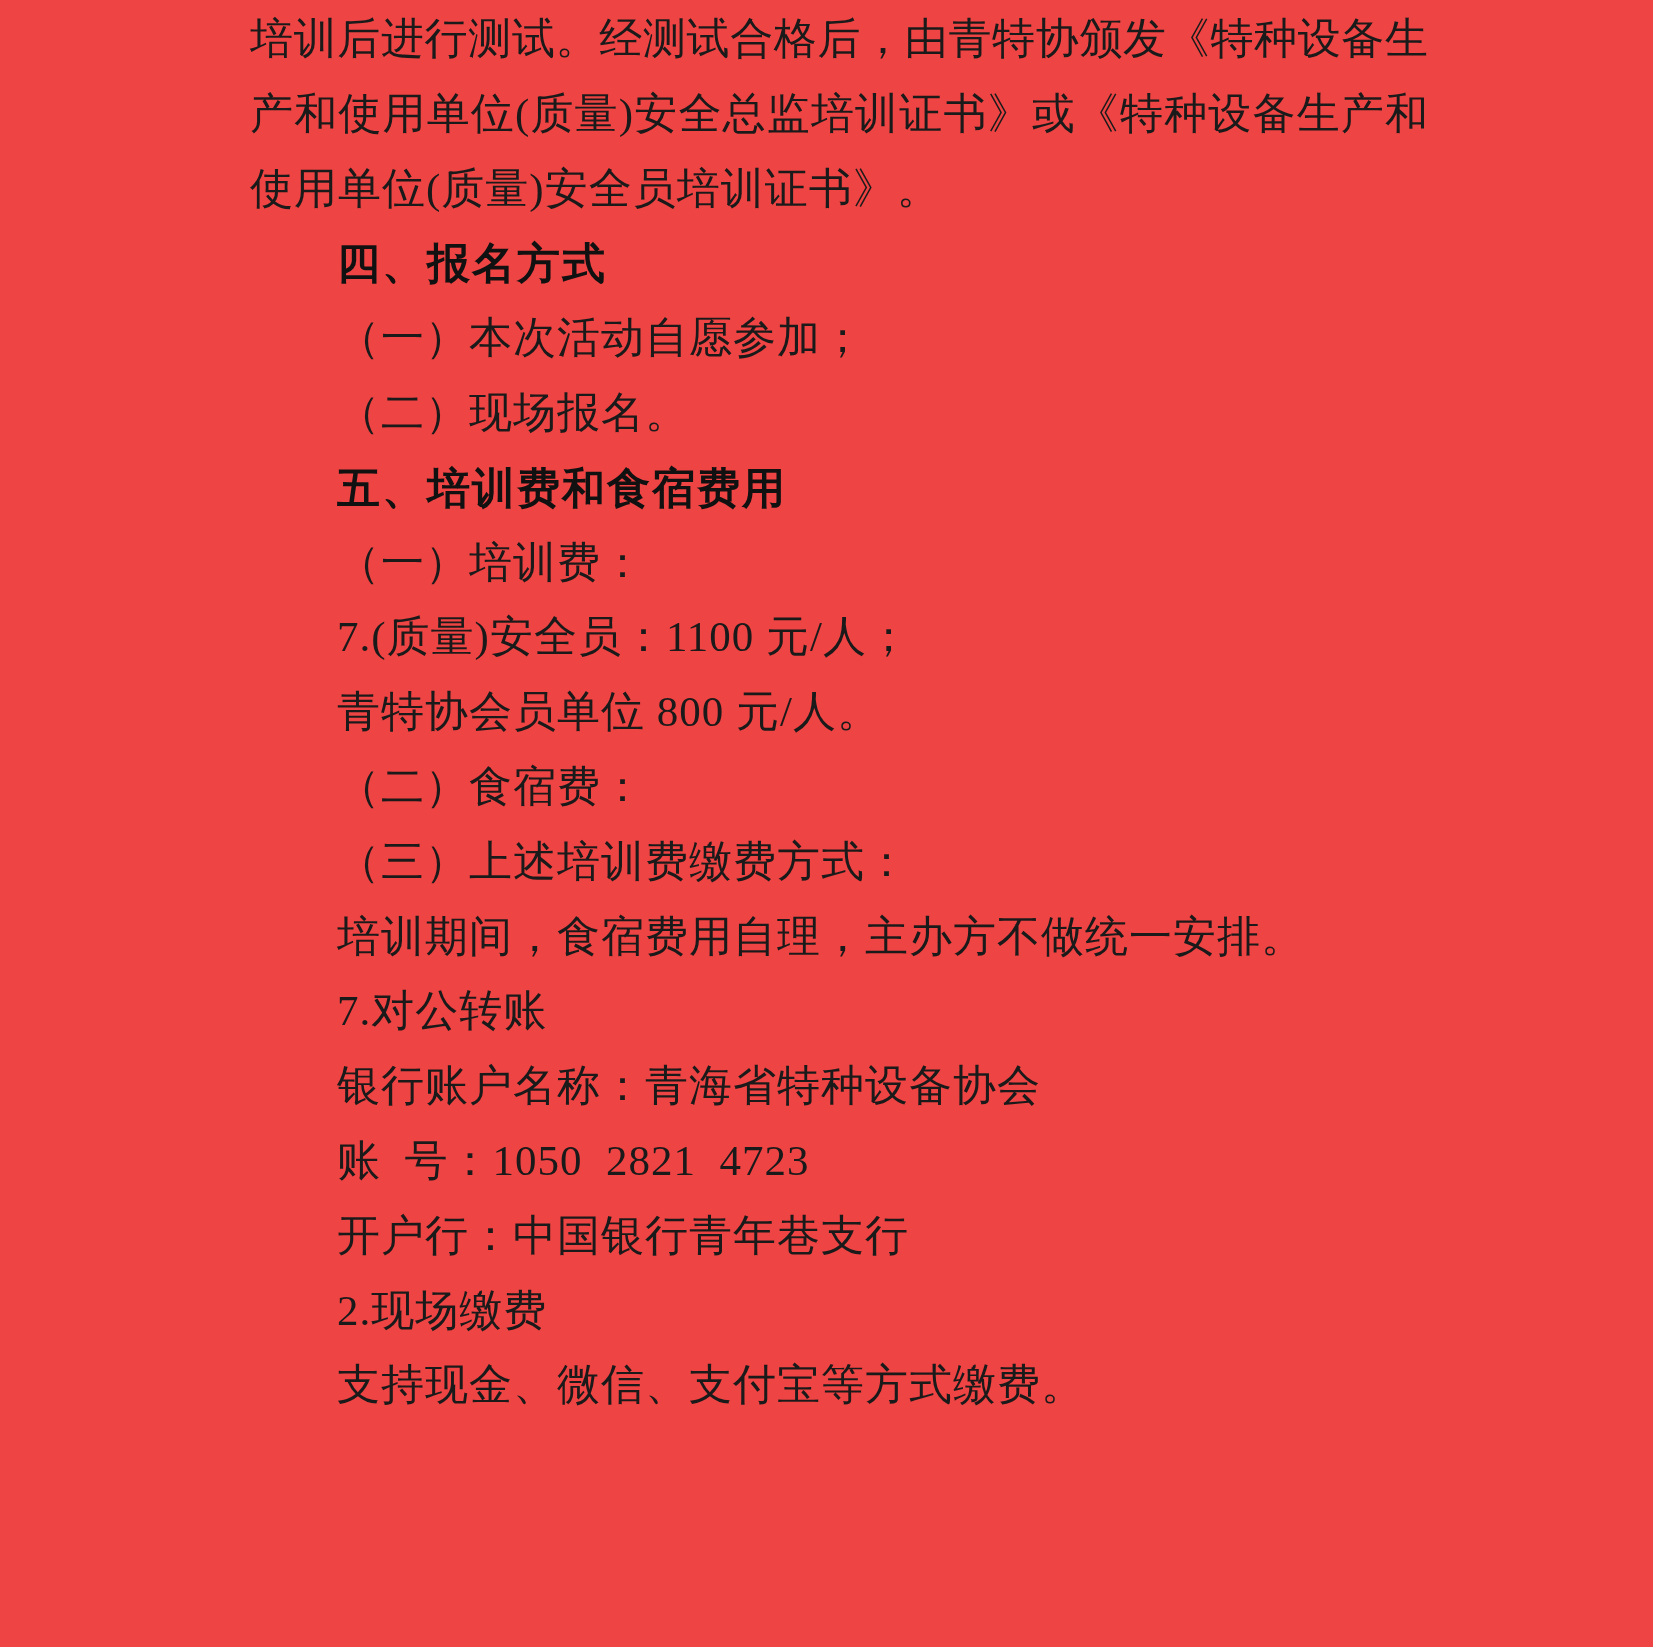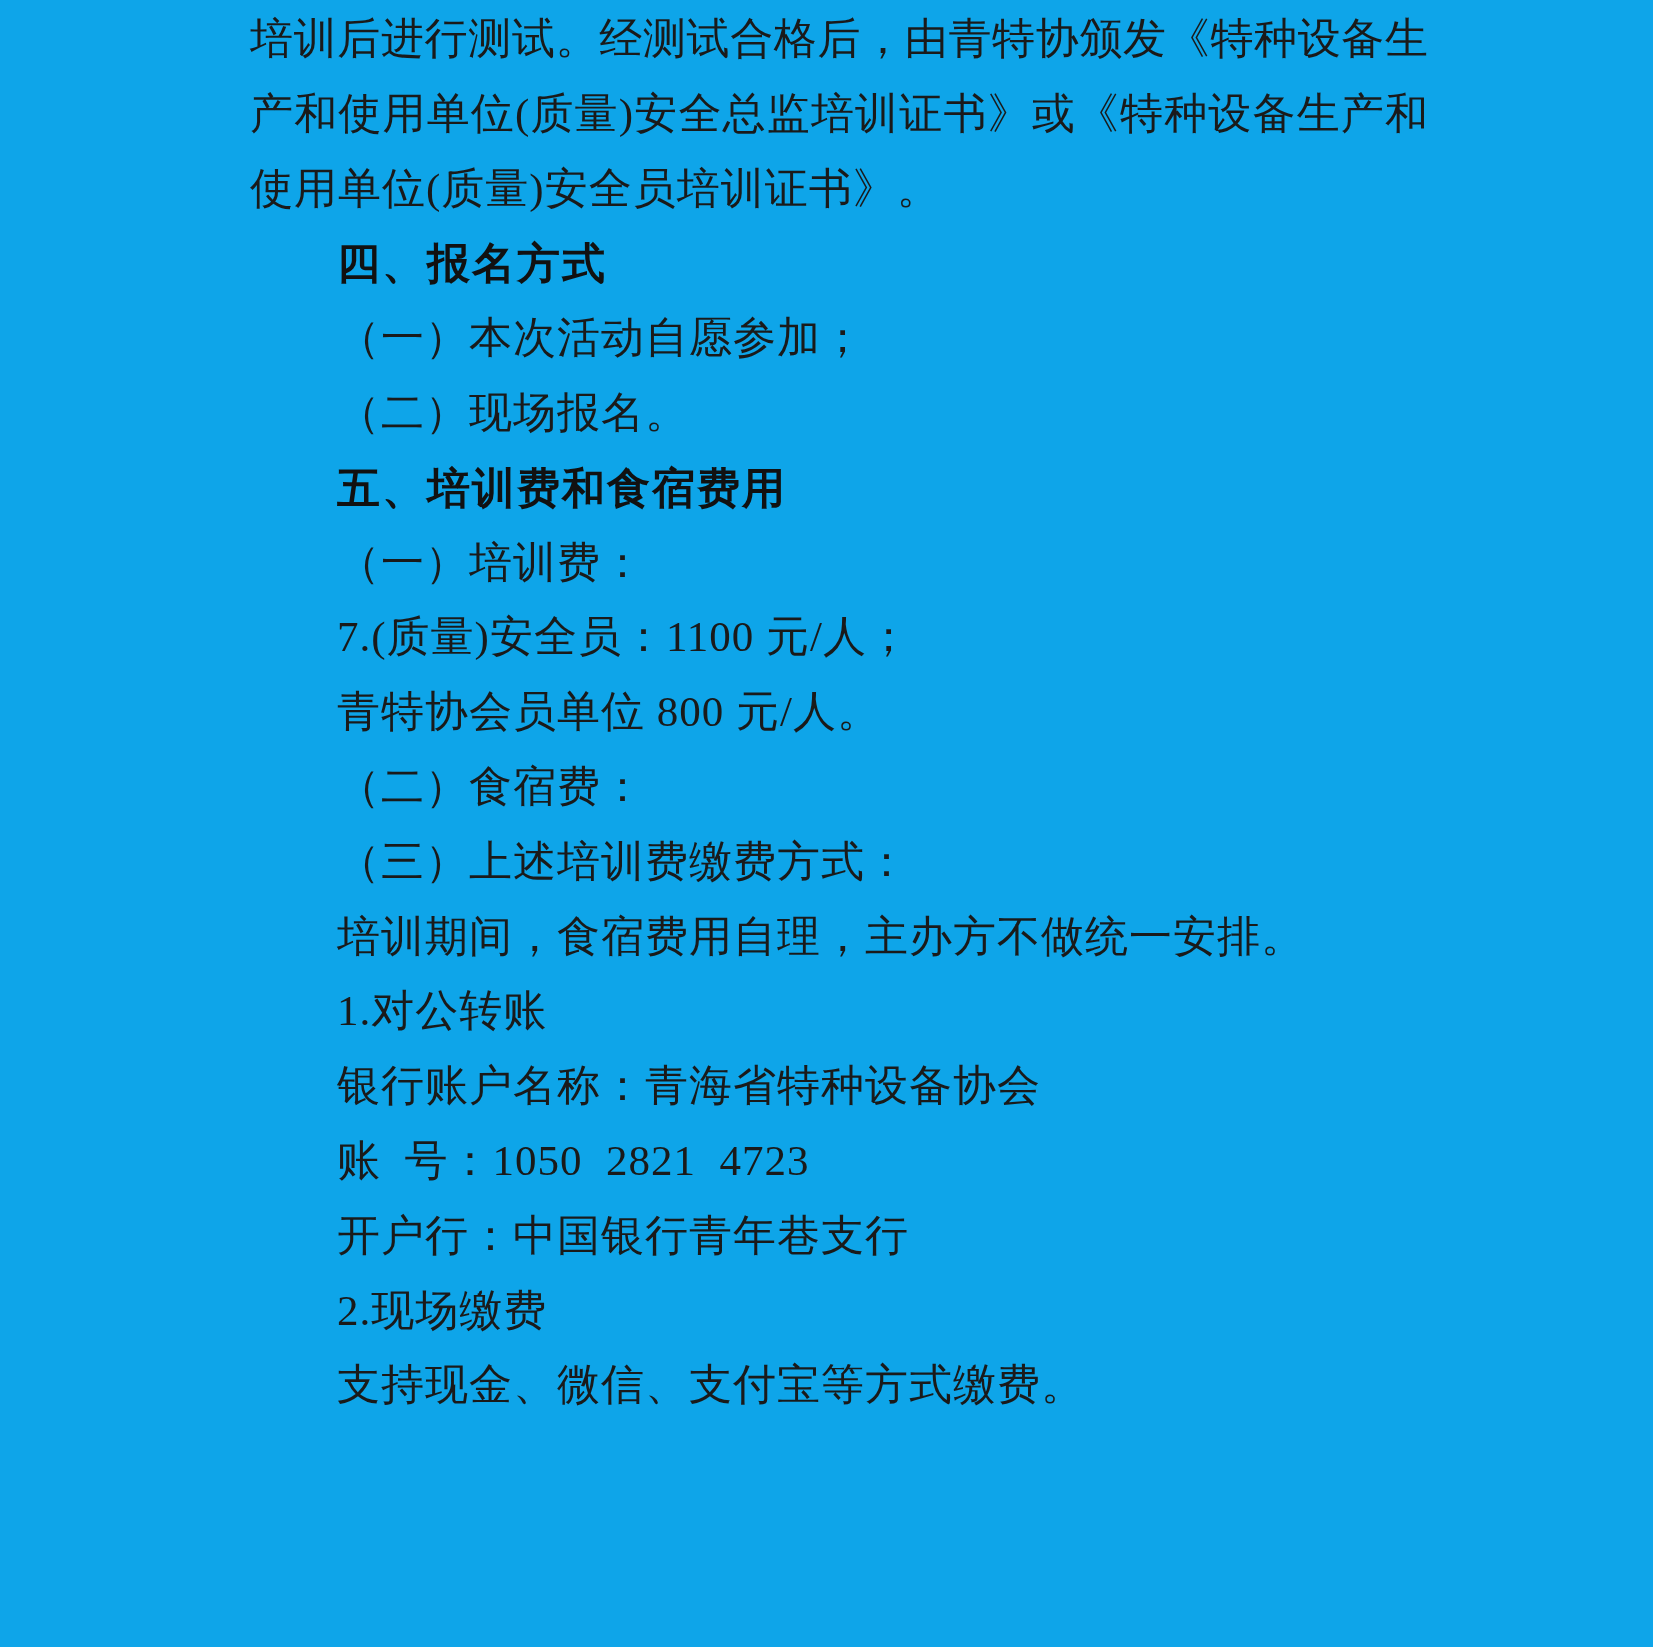--- a/index.html
+++ b/index.html
@@ -2,21 +2,21 @@
 <html><head>
 <meta charset="utf-8">
 <style>
   * { margin: 0; padding: 0; box-sizing: border-box; }
   html, body { background: #ffffff; }
 
   .page {
     position: relative;
     width: 1653px;
     height: 1647px;
-    background: #0ea5e9;
+    background: #ef4444;
     overflow: hidden;
     font-family: "Liberation Serif", "DejaVu Serif", serif;
   }
 
   .content {
     position: absolute;
     left: 250px;
     top: 2px;
     width: 1178px;
   }
@@ -62,20 +62,20 @@
       <div class="doc-line indent1 heading">四、报名方式</div>
       <div class="doc-line indent1">（一）本次活动自愿参加；</div>
       <div class="doc-line indent1">（二）现场报名。</div>
       <div class="doc-line indent1 heading">五、培训费和食宿费用</div>
       <div class="doc-line indent1">（一）培训费：</div>
       <div class="doc-line indent1">7.(质量)安全员：1100 元/人；</div>
       <div class="doc-line indent1">青特协会员单位 800 元/人。</div>
       <div class="doc-line indent1">（二）食宿费：</div>
       <div class="doc-line indent1">（三）上述培训费缴费方式：</div>
       <div class="doc-line indent1">培训期间，食宿费用自理，主办方不做统一安排。</div>
-      <div class="doc-line indent1">1.对公转账</div>
+      <div class="doc-line indent1">7.对公转账</div>
       <div class="doc-line indent1">银行账户名称：青海省特种设备协会</div>
       <div class="doc-line indent1">账  号：1050  2821  4723</div>
       <div class="doc-line indent1">开户行：中国银行青年巷支行</div>
       <div class="doc-line indent1">2.现场缴费</div>
       <div class="doc-line indent1">支持现金、微信、支付宝等方式缴费。</div>
     </div>
 </div>
 
 </body></html>

